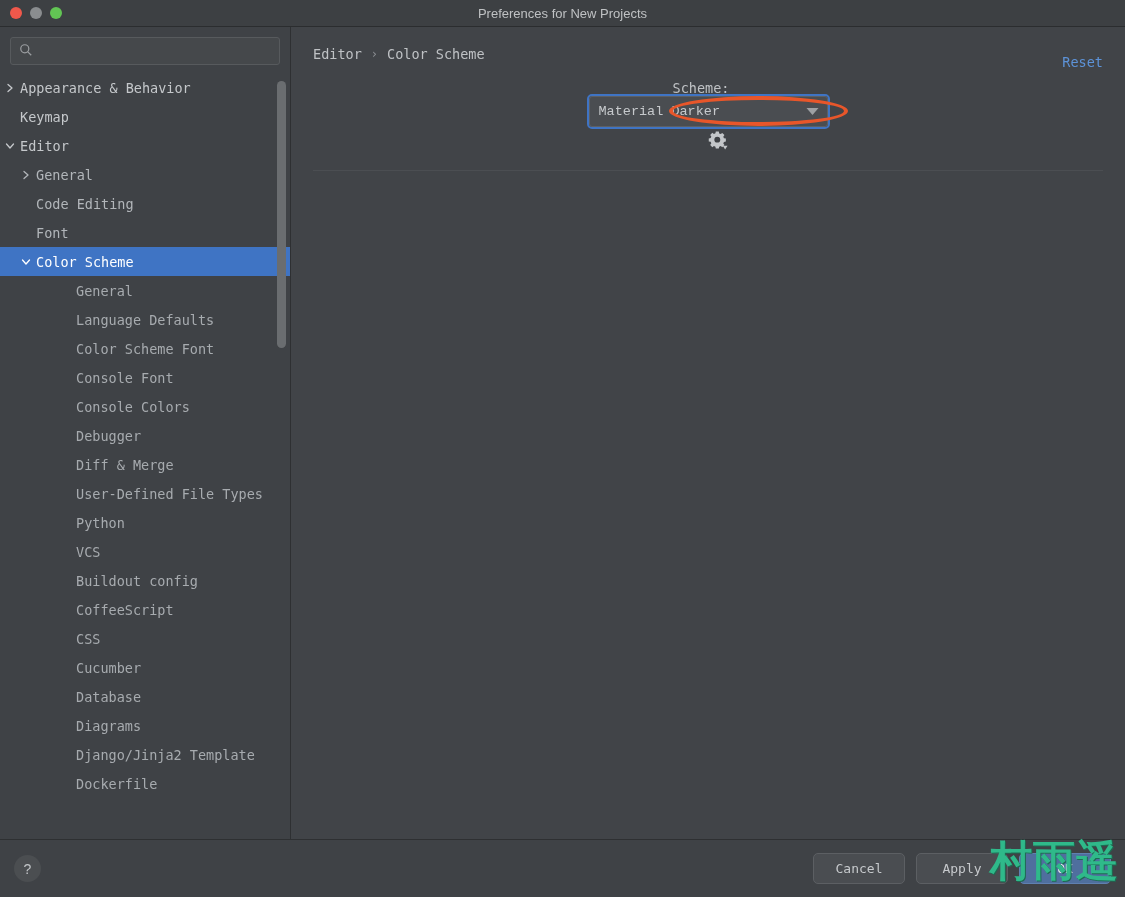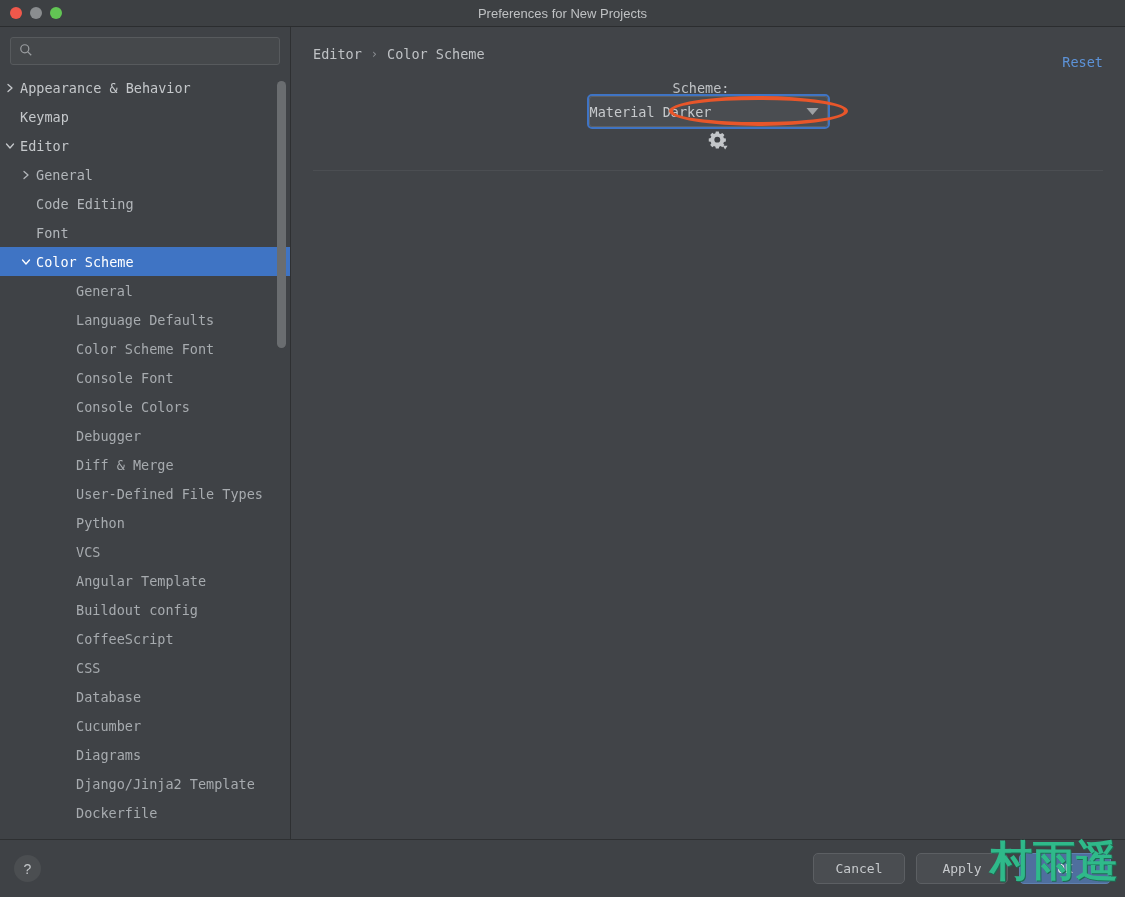--- a/index.html
+++ b/index.html
@@ -145,22 +145,23 @@
     background: #4a4d51;
     border: 1px solid #5d6064;
     border-radius: 3px;
     display: flex; align-items: center;
     outline: 2px solid #3f74c4;
     outline-offset: 0px;
     cursor: pointer;
   }
   .combo-value {
     flex: 1 1 auto;
+    padding-left: 9px;
     font-size: 13.5px; color: #c6c9cc;
-    white-space: nowrap; overflow: hidden;
+    white-space: nowrap; overflow: hidden; font-family: Liberation Mono, monospace;
   }
   .combo-arrow {
     flex: 0 0 28px;
     display: flex; align-items: center; justify-content: center;
   }
   .gear-btn {
     margin-left: 18px;
     width: 26px; height: 26px;
     display: flex; align-items: center; justify-content: center;
     cursor: pointer;
@@ -337,41 +338,37 @@
           <div class="tree-item lvl2">
             <span class="twisty"></span>
             <span class="label">Python</span>
           </div>
           <div class="tree-item lvl2">
             <span class="twisty"></span>
             <span class="label">VCS</span>
           </div>
           <div class="tree-item lvl2">
             <span class="twisty"></span>
-            <span class="label">Angular Template</span>
-          </div>
-          <div class="tree-item lvl2">
-            <span class="twisty"></span>
             <span class="label">Buildout config</span>
           </div>
           <div class="tree-item lvl2">
             <span class="twisty"></span>
             <span class="label">CoffeeScript</span>
           </div>
           <div class="tree-item lvl2">
             <span class="twisty"></span>
             <span class="label">CSS</span>
           </div>
           <div class="tree-item lvl2">
             <span class="twisty"></span>
+            <span class="label">Cucumber</span>
+          </div>
+          <div class="tree-item lvl2">
+            <span class="twisty"></span>
             <span class="label">Database</span>
-          </div>
-          <div class="tree-item lvl2">
-            <span class="twisty"></span>
-            <span class="label">Cucumber</span>
           </div>
           <div class="tree-item lvl2">
             <span class="twisty"></span>
             <span class="label">Diagrams</span>
           </div>
           <div class="tree-item lvl2">
             <span class="twisty"></span>
             <span class="label">Django/Jinja2 Template</span>
           </div>
           <div class="tree-item lvl2">

